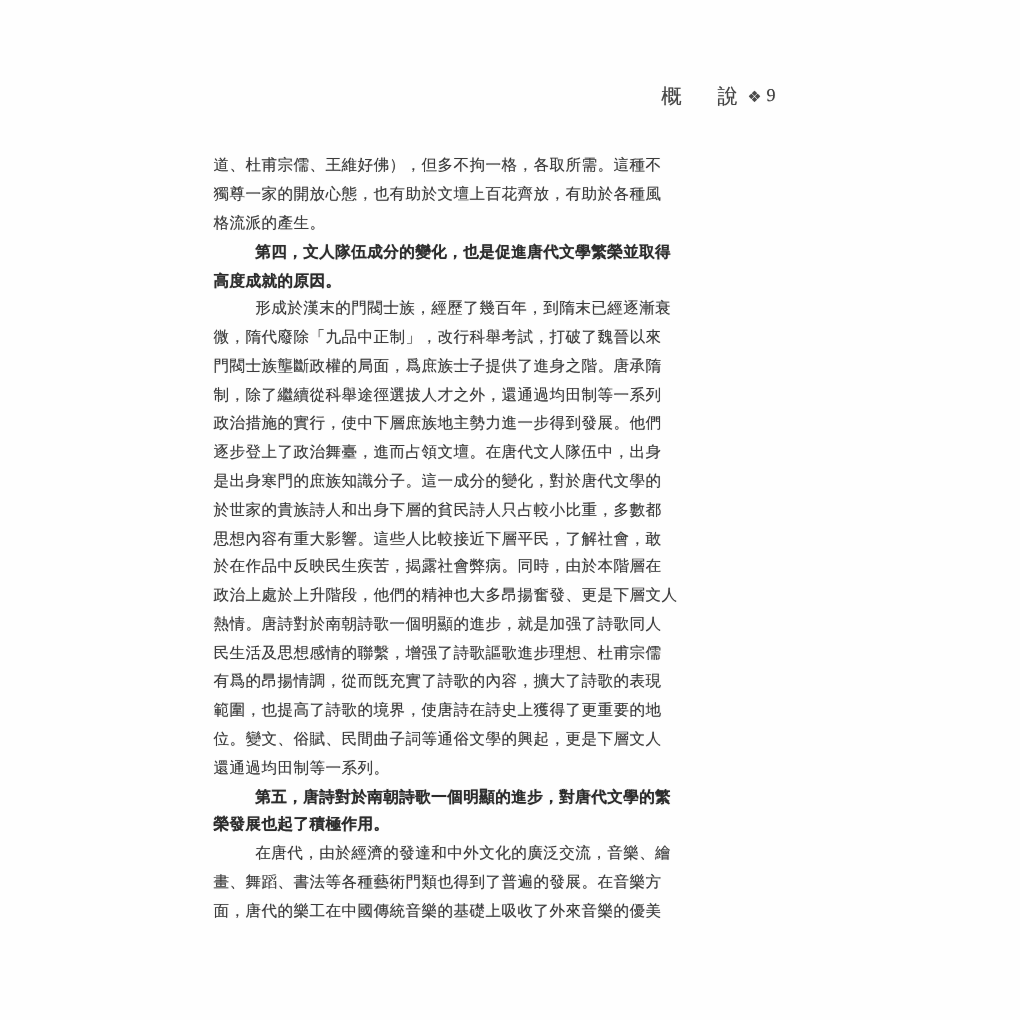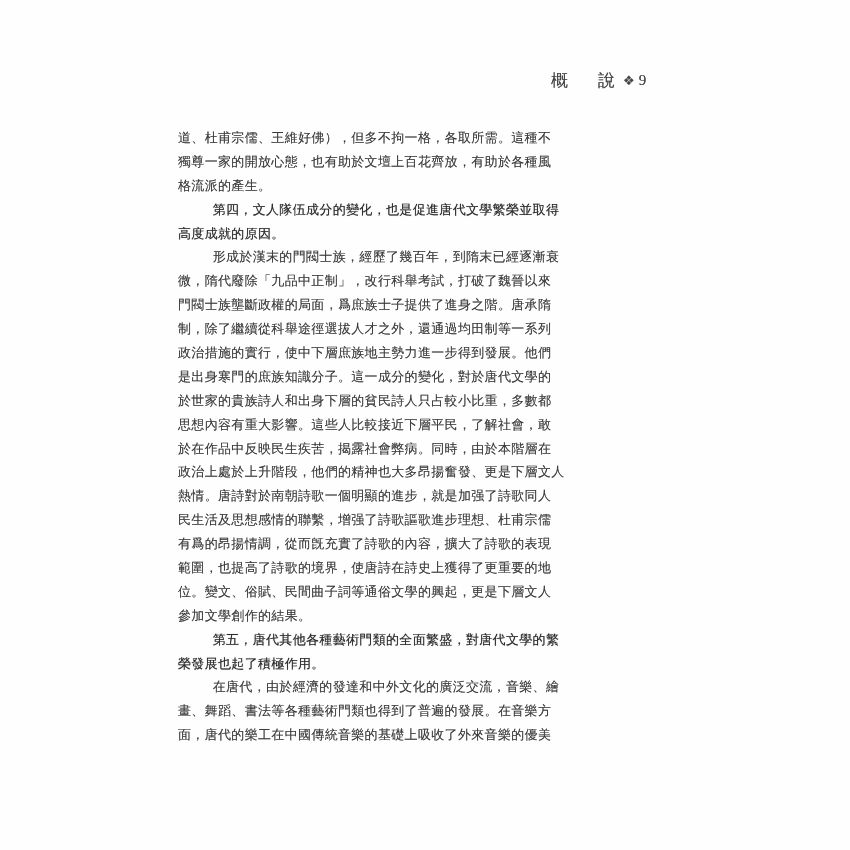--- a/index.html
+++ b/index.html
@@ -58,21 +58,21 @@
   .text-line {
     height: 23.9px;
     line-height: 23.9px;
     white-space: nowrap;
     overflow: visible;
   }
   .paragraph.indent .text-line:first-child {
     padding-left: 34.7px;
   }
   .paragraph.bold .text-line {
-    font-weight: 400;
+    font-weight: 700;
     color: #2c2c2c;
     text-shadow: 0 0 0.7px rgba(40,40,40,0.6);
   }
 </style>
 </head>
 <body>
 
 <div class="book-page">
 
   <div class="running-head">
@@ -92,34 +92,35 @@
       <div class="paragraph bold indent">
         <div class="text-line">第四，文人隊伍成分的變化，也是促進唐代文學繁榮並取得</div>
         <div class="text-line">高度成就的原因。</div>
       </div>
       <div class="paragraph indent">
         <div class="text-line">形成於漢末的門閥士族，經歷了幾百年，到隋末已經逐漸衰</div>
         <div class="text-line">微，隋代廢除「九品中正制」，改行科舉考試，打破了魏晉以來</div>
         <div class="text-line">門閥士族壟斷政權的局面，爲庶族士子提供了進身之階。唐承隋</div>
         <div class="text-line">制，除了繼續從科舉途徑選拔人才之外，還通過均田制等一系列</div>
         <div class="text-line">政治措施的實行，使中下層庶族地主勢力進一步得到發展。他們</div>
+        <div class="text-line">逐步登上了政治舞臺，進而占領文壇。在唐代文人隊伍中，出身</div>
         <div class="text-line">是出身寒門的庶族知識分子。這一成分的變化，對於唐代文學的</div>
         <div class="text-line">於世家的貴族詩人和出身下層的貧民詩人只占較小比重，多數都</div>
         <div class="text-line">思想內容有重大影響。這些人比較接近下層平民，了解社會，敢</div>
         <div class="text-line">於在作品中反映民生疾苦，揭露社會弊病。同時，由於本階層在</div>
         <div class="text-line">政治上處於上升階段，他們的精神也大多昂揚奮發、更是下層文人</div>
         <div class="text-line">熱情。唐詩對於南朝詩歌一個明顯的進步，就是加强了詩歌同人</div>
         <div class="text-line">民生活及思想感情的聯繫，增强了詩歌謳歌進步理想、杜甫宗儒</div>
         <div class="text-line">有爲的昂揚情調，從而旣充實了詩歌的內容，擴大了詩歌的表現</div>
         <div class="text-line">範圍，也提高了詩歌的境界，使唐詩在詩史上獲得了更重要的地</div>
         <div class="text-line">位。變文、俗賦、民間曲子詞等通俗文學的興起，更是下層文人</div>
-        <div class="text-line">參加文學創作的結果。</div>
+        <div class="text-line">還通過均田制等一系列。</div>
       </div>
       <div class="paragraph bold indent">
-        <div class="text-line">第五，唐代其他各種藝術門類的全面繁盛，對唐代文學的繁</div>
+        <div class="text-line">第五，唐詩對於南朝詩歌一個明顯的進步，對唐代文學的繁</div>
         <div class="text-line">榮發展也起了積極作用。</div>
       </div>
       <div class="paragraph indent">
         <div class="text-line">在唐代，由於經濟的發達和中外文化的廣泛交流，音樂、繪</div>
         <div class="text-line">畫、舞蹈、書法等各種藝術門類也得到了普遍的發展。在音樂方</div>
         <div class="text-line">面，唐代的樂工在中國傳統音樂的基礎上吸收了外來音樂的優美</div>
       </div>
     </div>
 
 </div>

